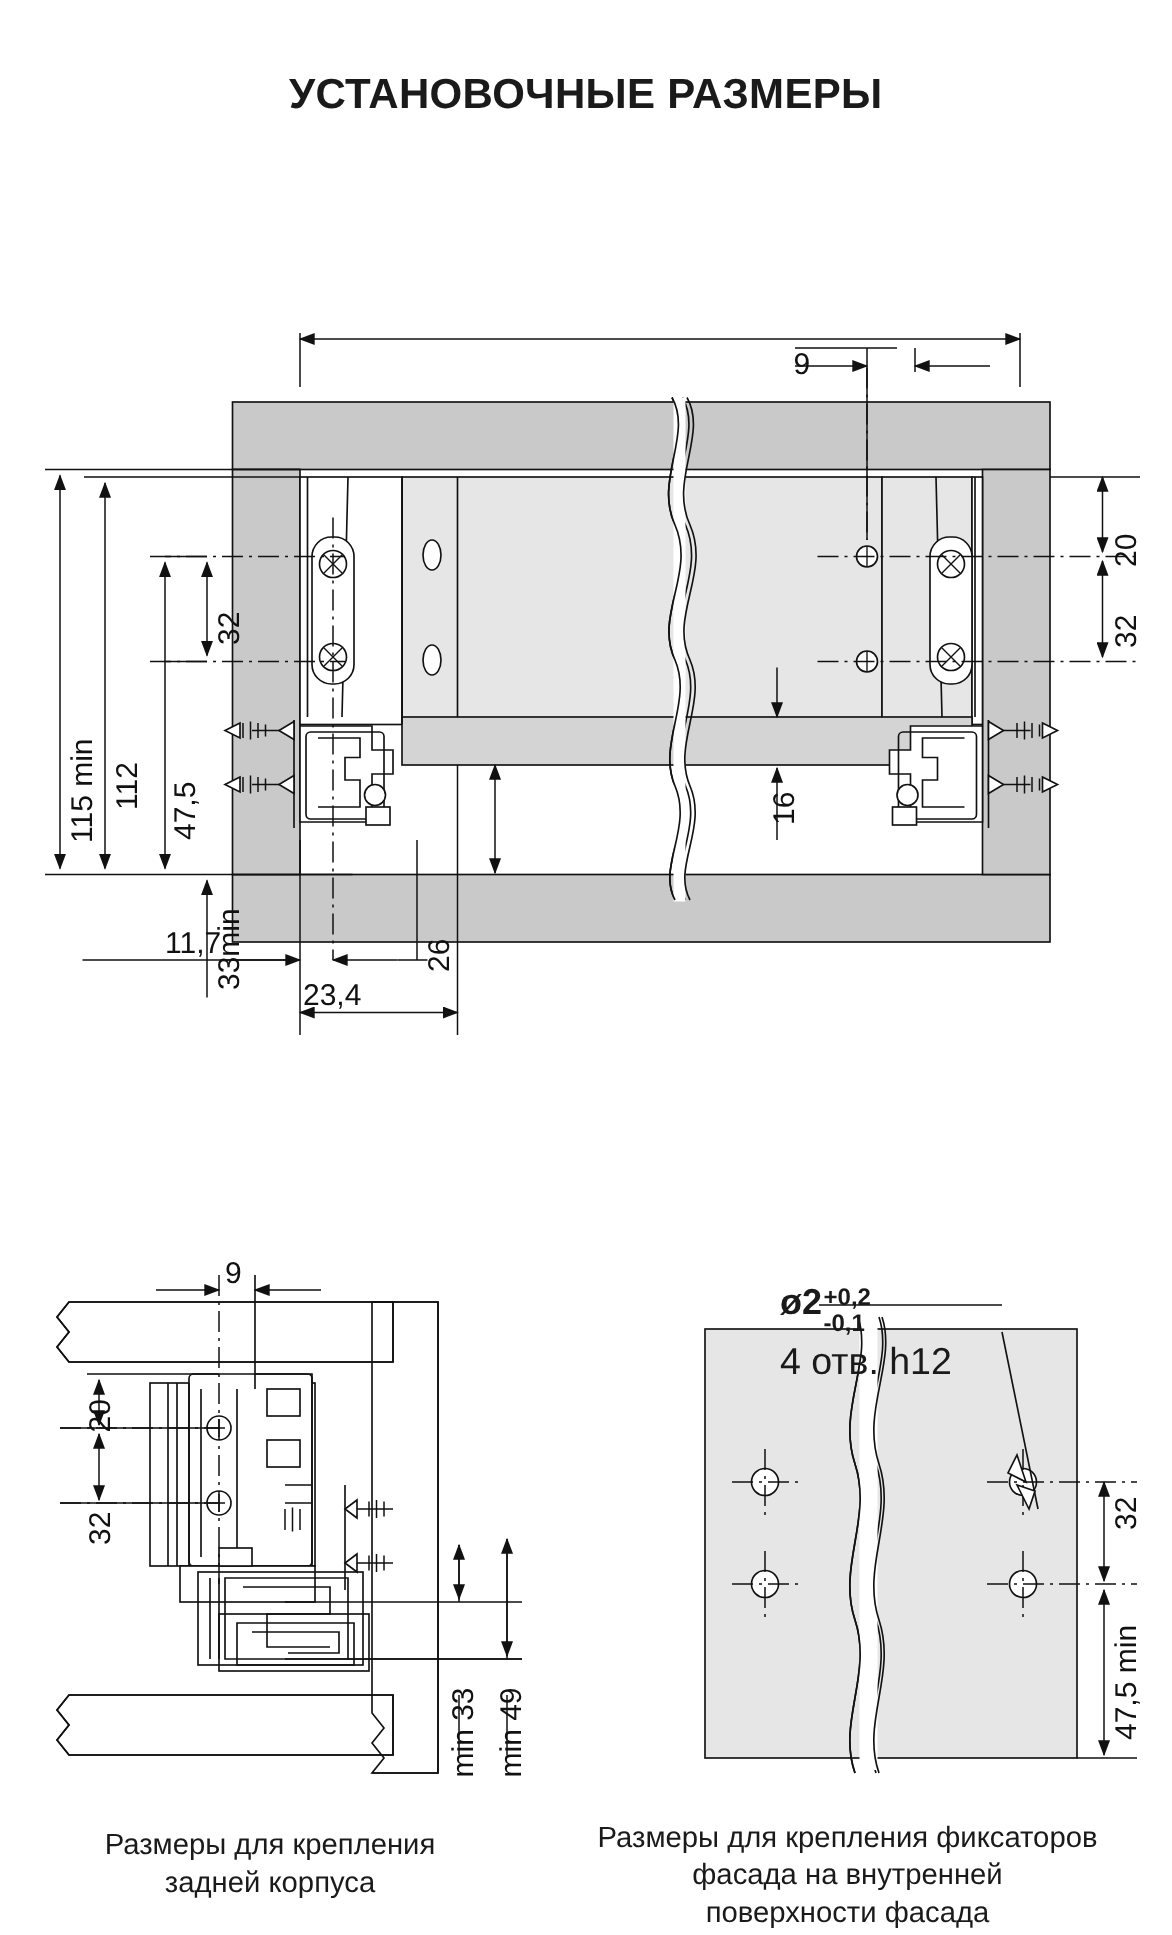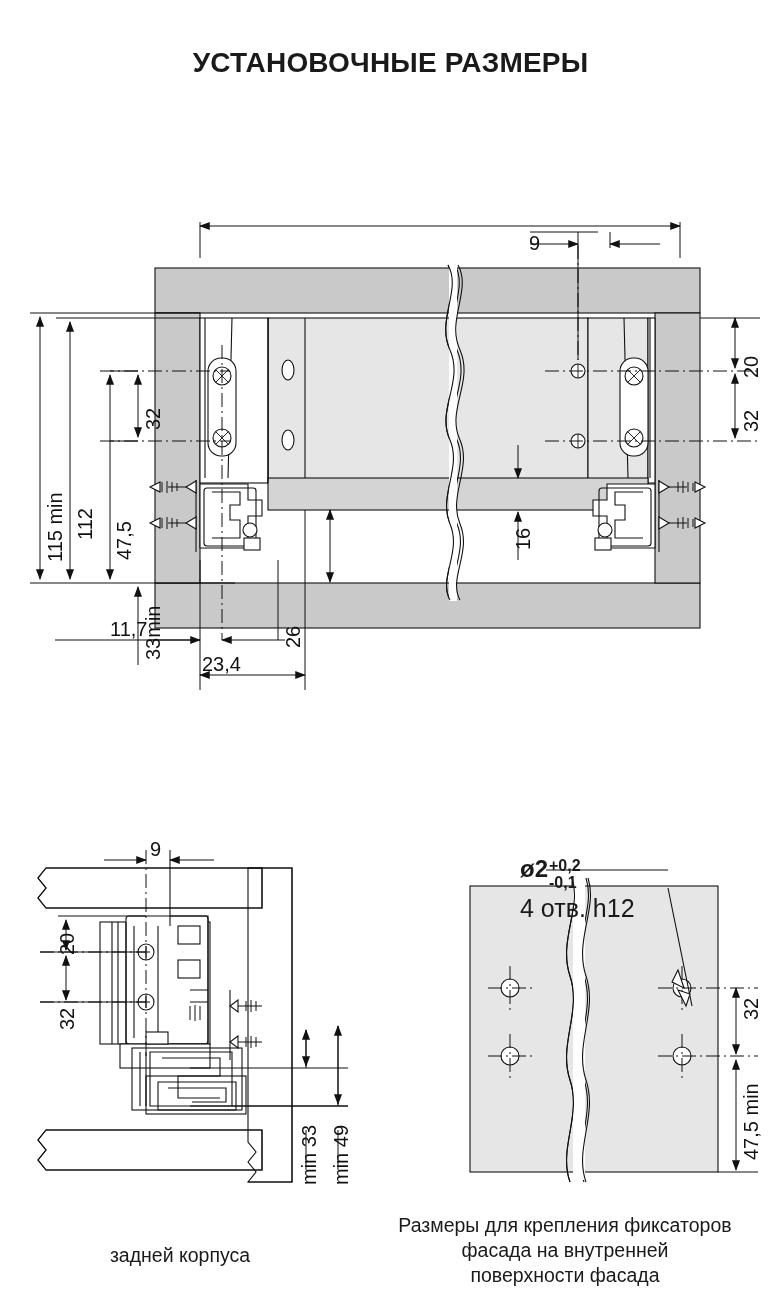--- a/index.html
+++ b/index.html
@@ -269,21 +269,21 @@
     <path class="ln-dim" d="M306,238 L306,200" marker-end="url(#arrI)"></path>
     <path class="ln-dim" d="M338,276 L338,196" marker-end="url(#arrI)"></path>
   </svg>
   <div class="dimtxt" style="left:150px;top:838px;">9</div>
   <div class="dimtxt vert" style="left:56px;top:955px;">20</div>
   <div class="dimtxt vert" style="left:56px;top:1030px;">32</div>
   <div class="dimtxt vert" style="left:298px;top:1185px;">min 33</div>
   <div class="dimtxt vert" style="left:330px;top:1185px;">min 49</div>
 
   <div class="cap" style="left:10px;top:1218px;width:340px;">
-    <br>
+    <span>Размеры для крепления</span><br>
     <span>задней корпуса</span>
   </div>
 
   <svg width="340" height="420" viewBox="0 0 340 420" style="left:440px;top:830px;">
 
     <rect class="fill-lt" x="30" y="56" width="248" height="286"></rect>
 
     <path class="ln" d="M132,48 C142,78 118,110 130,146 C142,182 118,214 130,250
                         C142,286 118,318 130,352"></path>
     <path class="ln" d="M146,48 C156,78 132,110 144,146 C156,182 132,214 144,250

